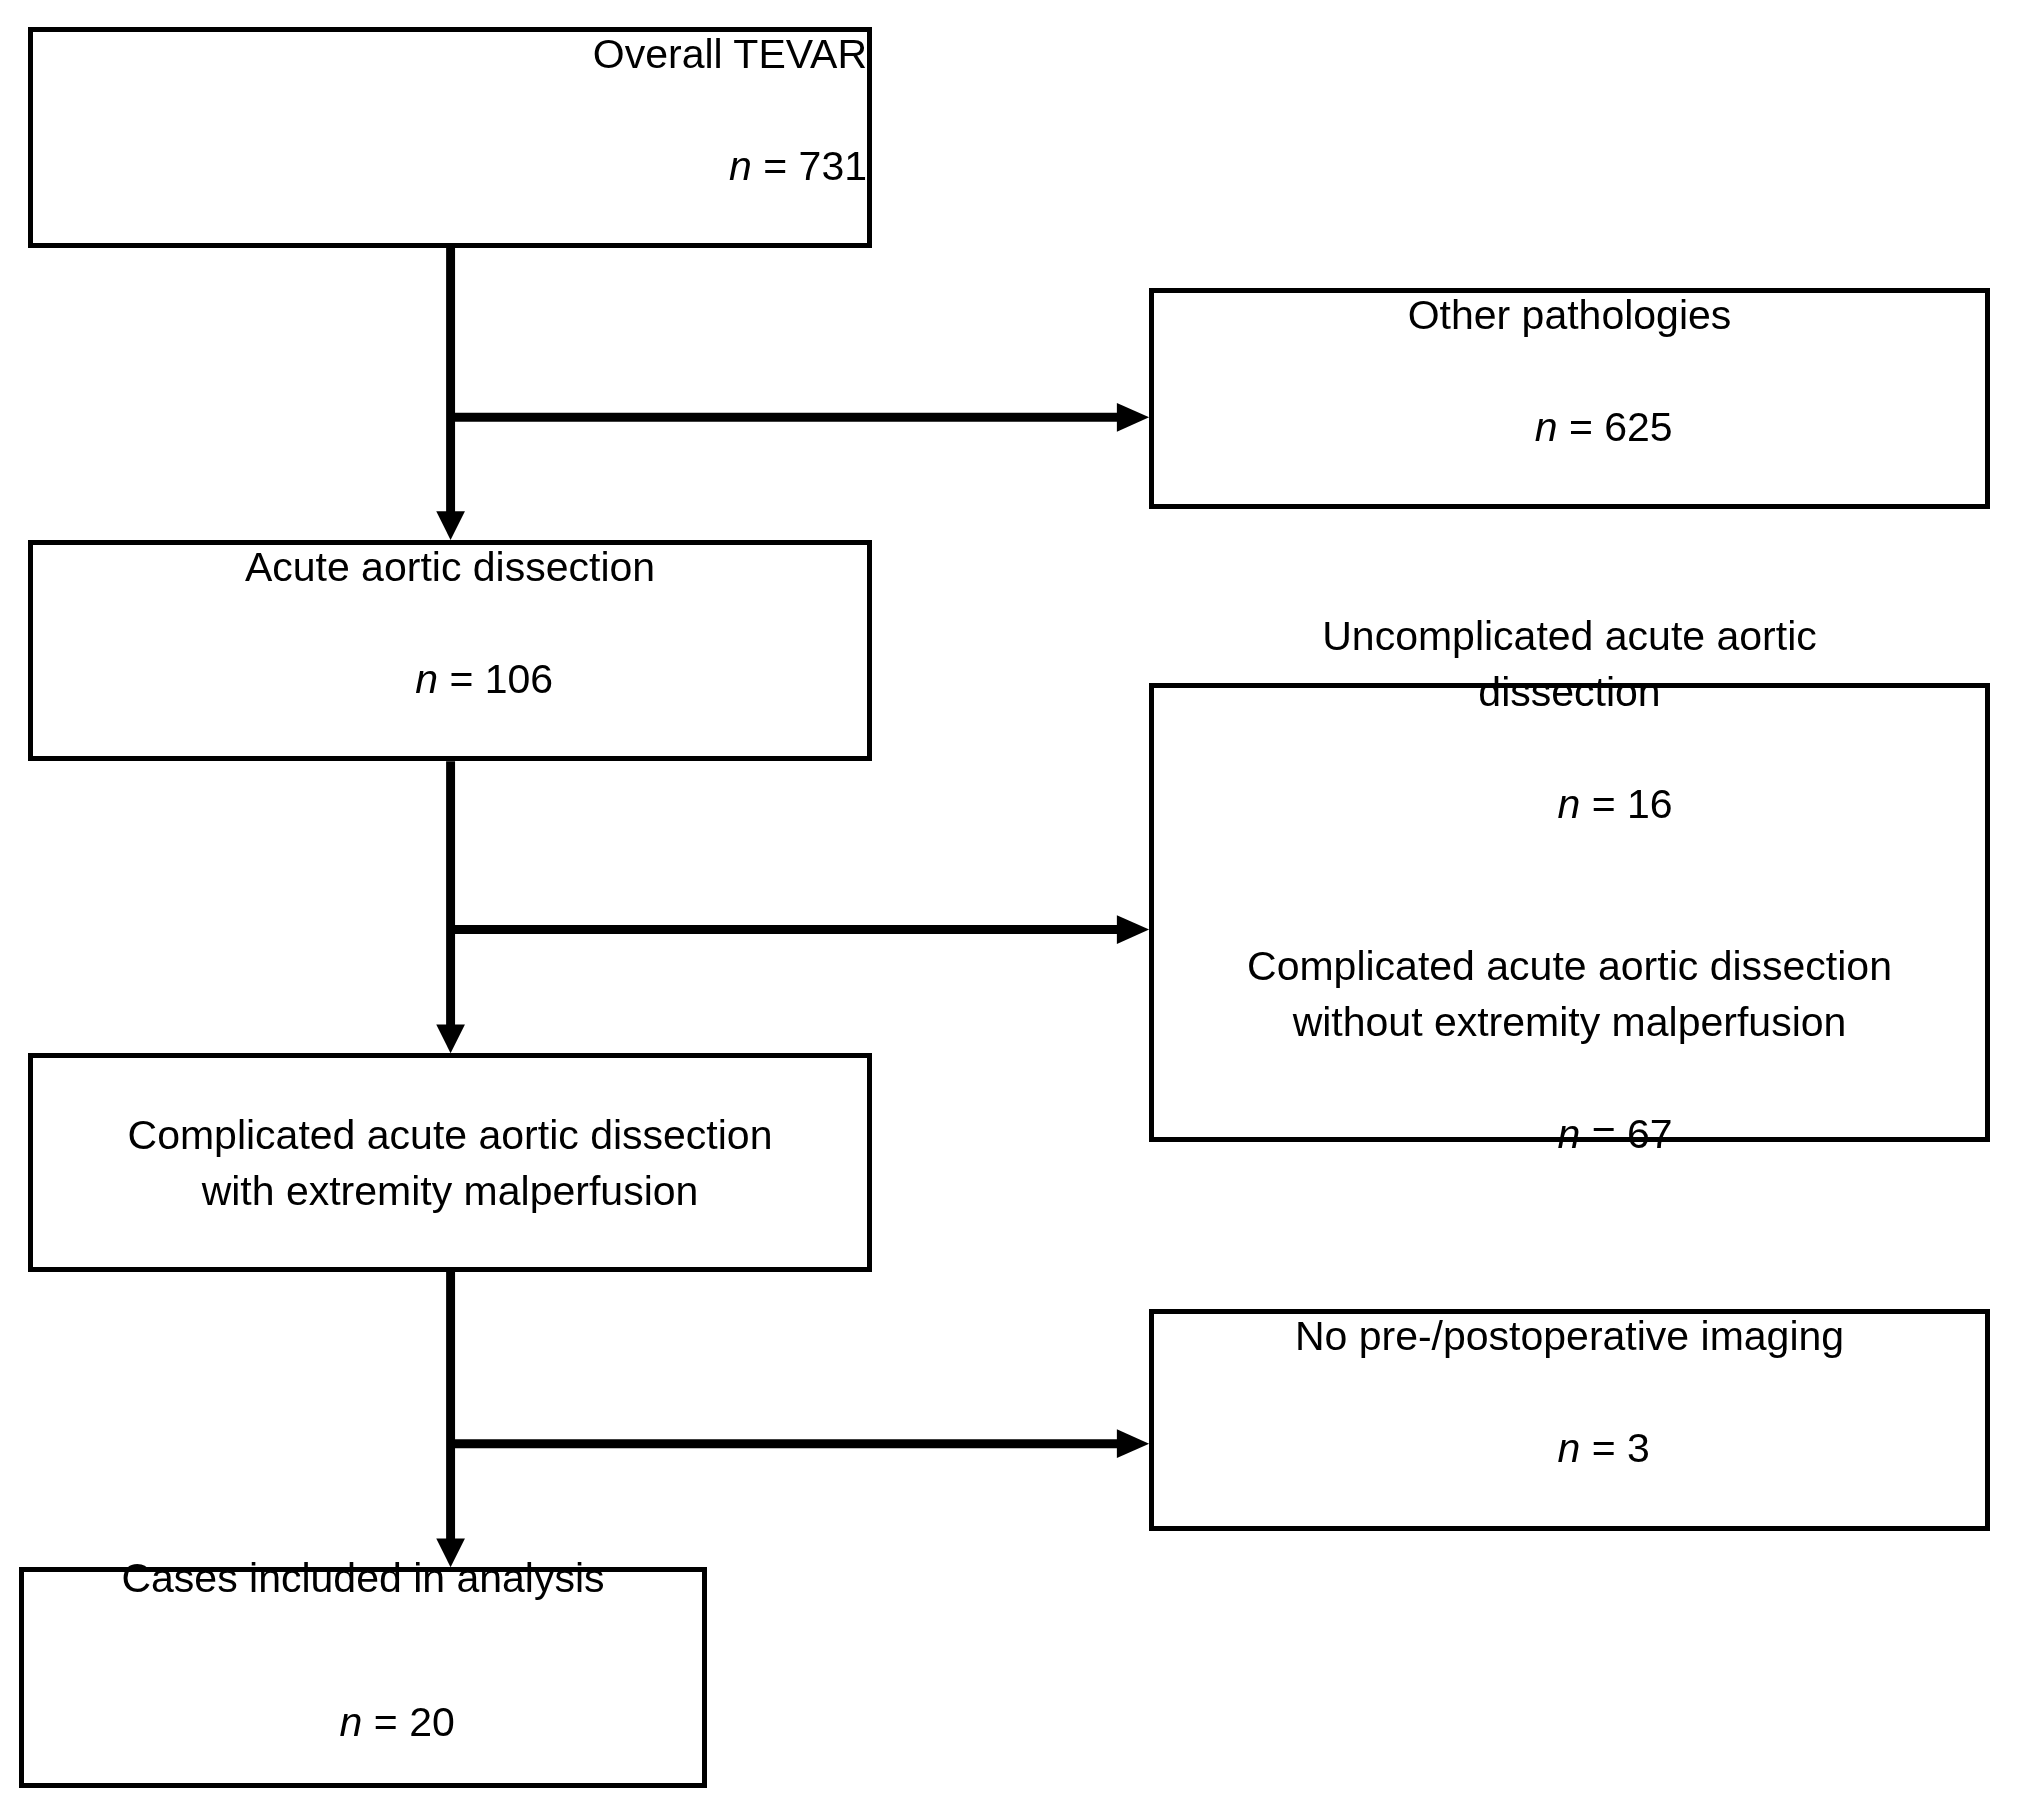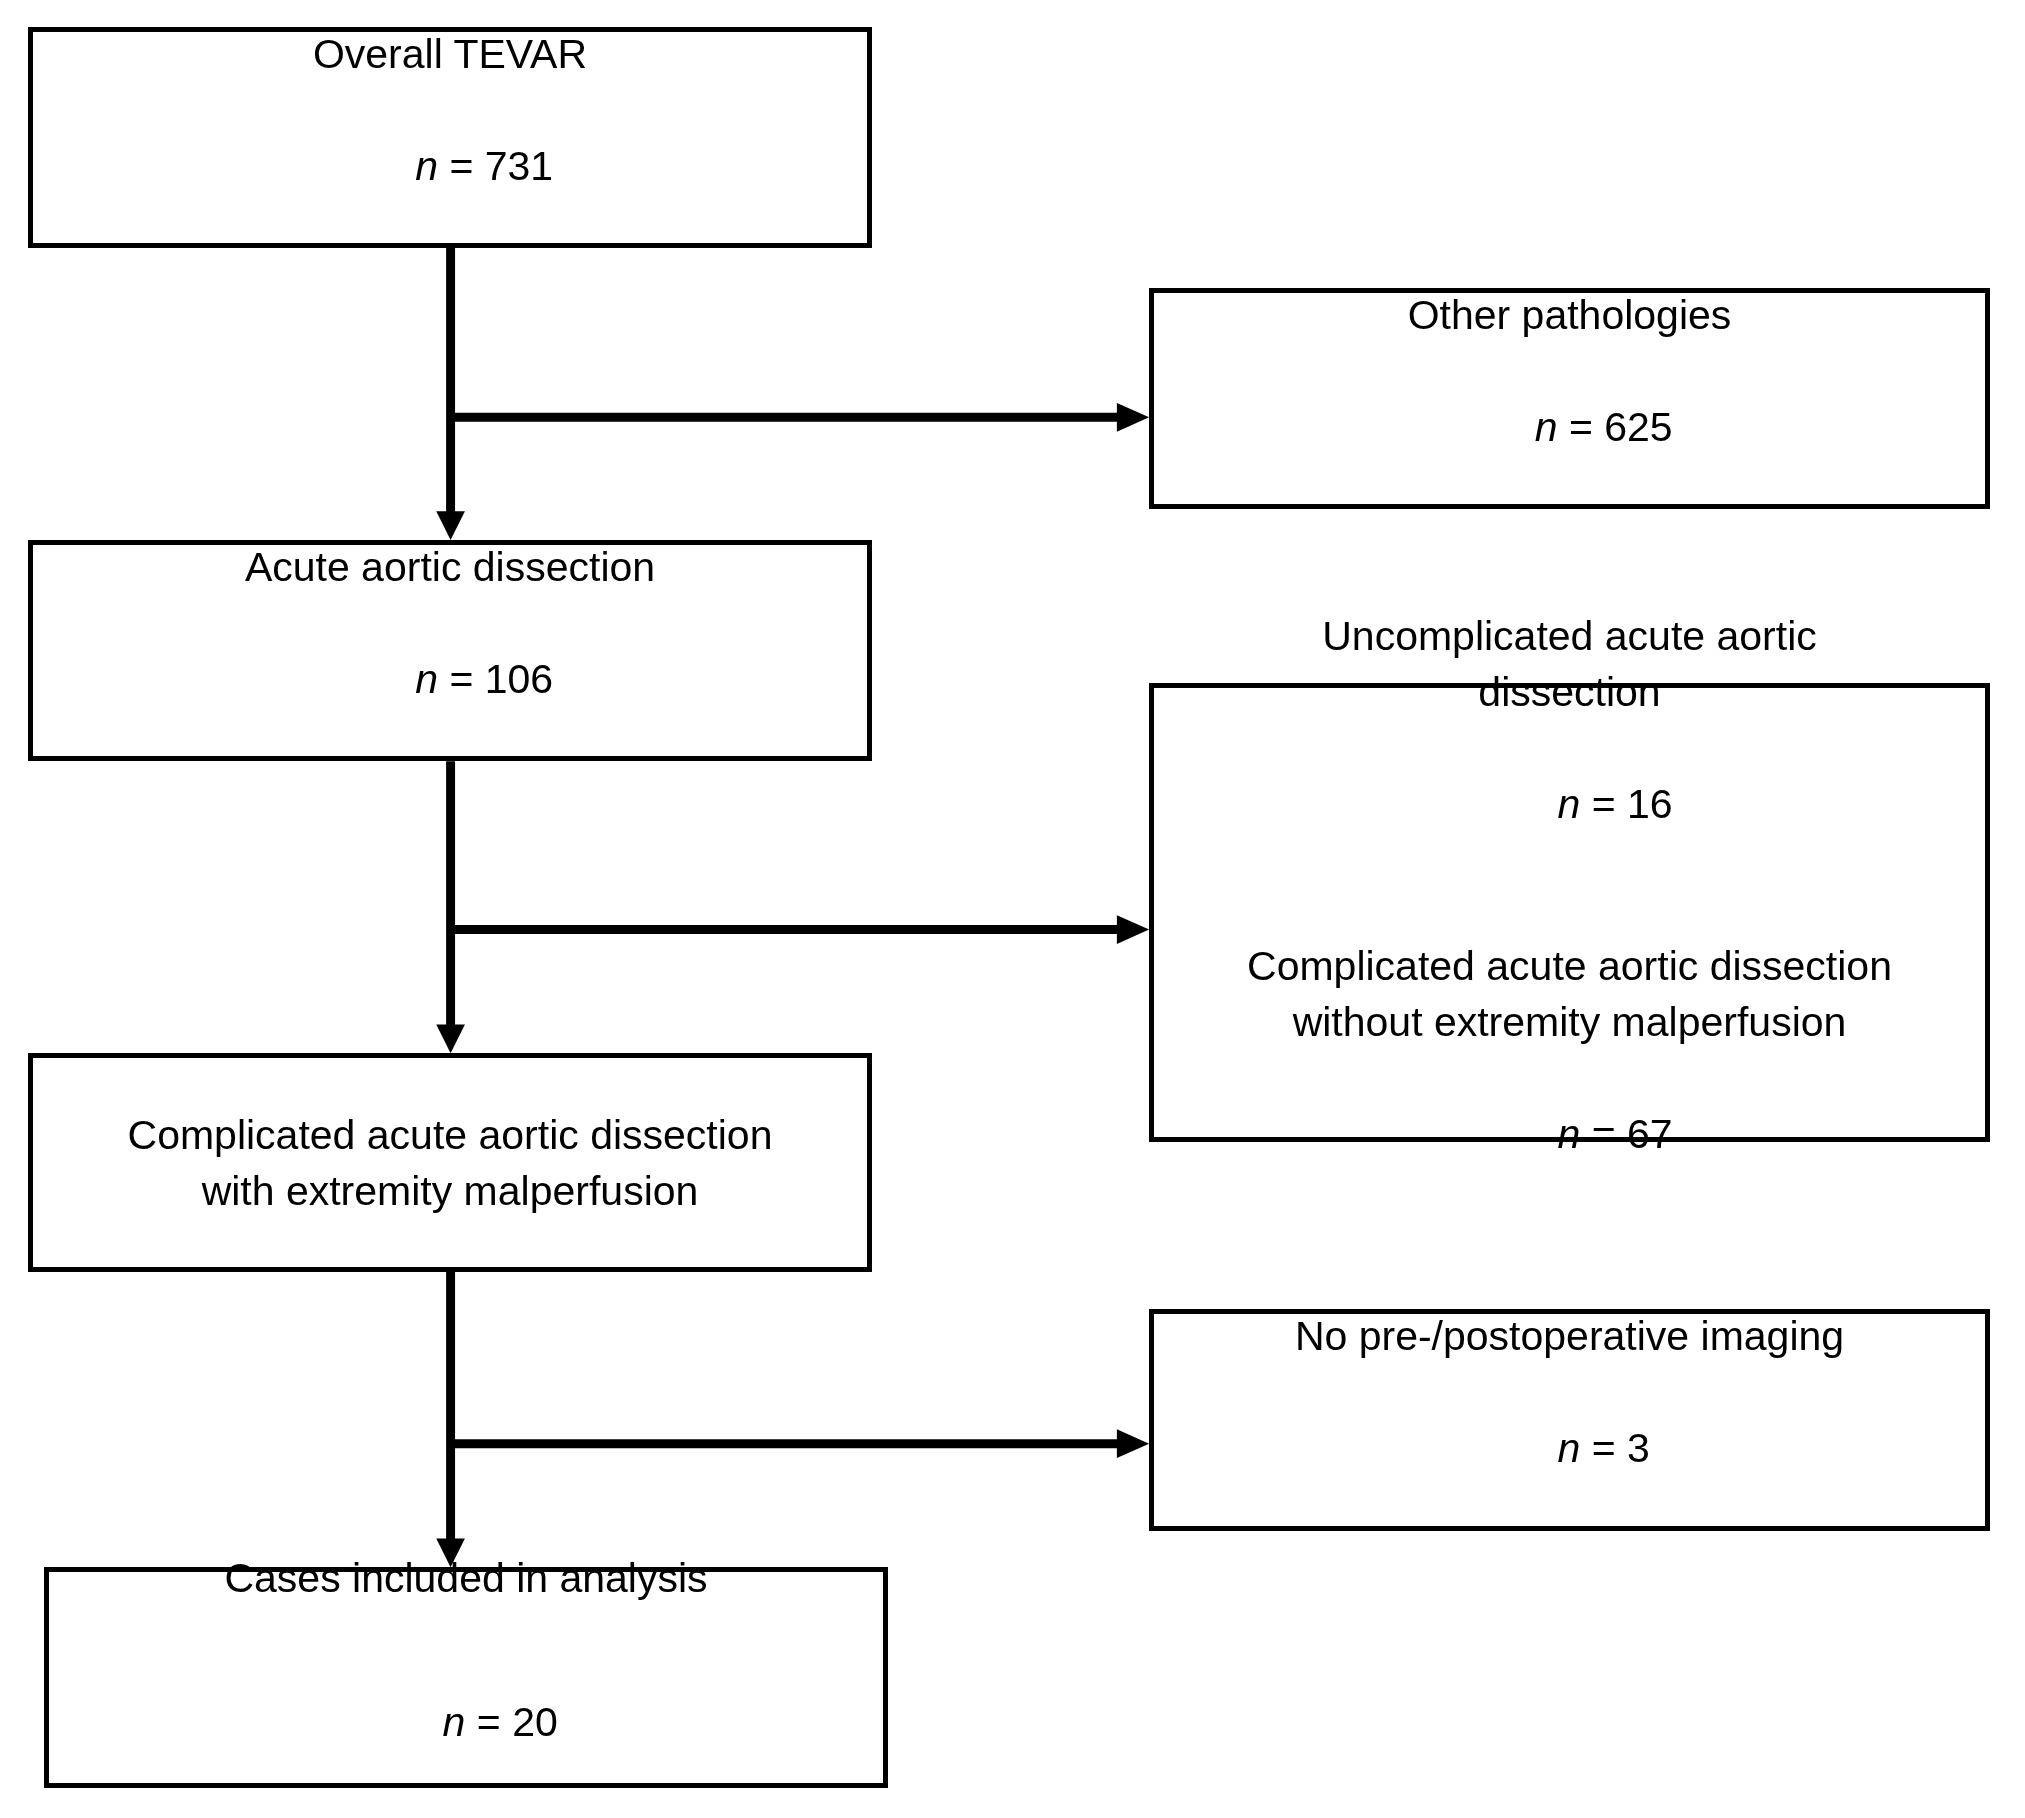--- a/index.html
+++ b/index.html
@@ -48,27 +48,27 @@
     white-space: pre;
   }
   .nvar {
     font-style: italic;
   }
   .group + .group {
     margin-top: 50px;
   }
 
   
-  #box-overall        { left: 28px;   top: 27px;   width: 844px; height: 221px; }
+  #box-overall        { left: 28px;   top: 27px;   width: 844px; height: 221px; align-items: flex-end; }
   #box-other          { left: 1149px; top: 288px;  width: 841px; height: 221px; }
   #box-acute          { left: 28px;   top: 540px;  width: 844px; height: 221px; }
   #box-uncomp         { left: 1149px; top: 683px;  width: 841px; height: 459px; }
   #box-comp-with      { left: 28px;   top: 1053px; width: 844px; height: 219px; }
   #box-no-imaging     { left: 1149px; top: 1309px; width: 841px; height: 222px; text-align: center; }
-  #box-included       { left: 44px;   top: 1567px; width: 844px; height: 221px; gap: 32px; }
+  #box-included       { left: 19px;   top: 1567px; width: 688px; height: 221px; gap: 32px; }
 </style>
 </head>
 <body>
 
 <div class="canvas">
 
   <svg class="connectors" width="2026" height="1818" viewBox="0 0 2262 2030" aria-hidden="true">
 
     <g>
       <line class="shaft" x1="503" y1="277" x2="503" y2="577"></line>

